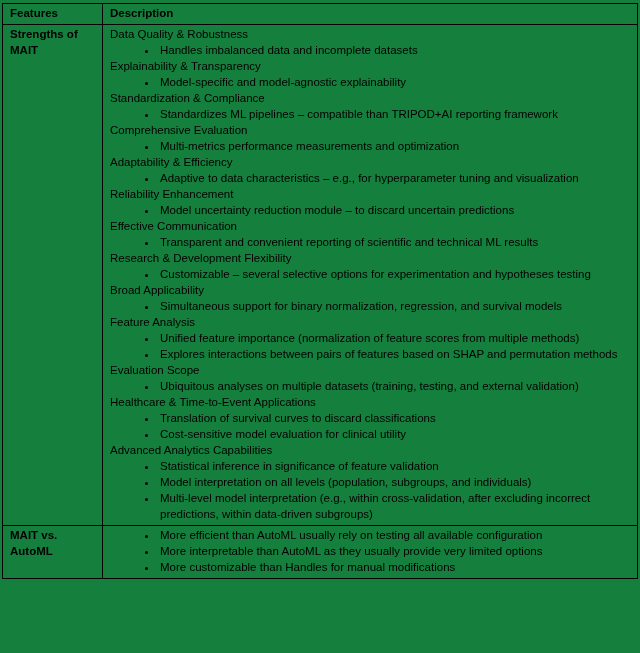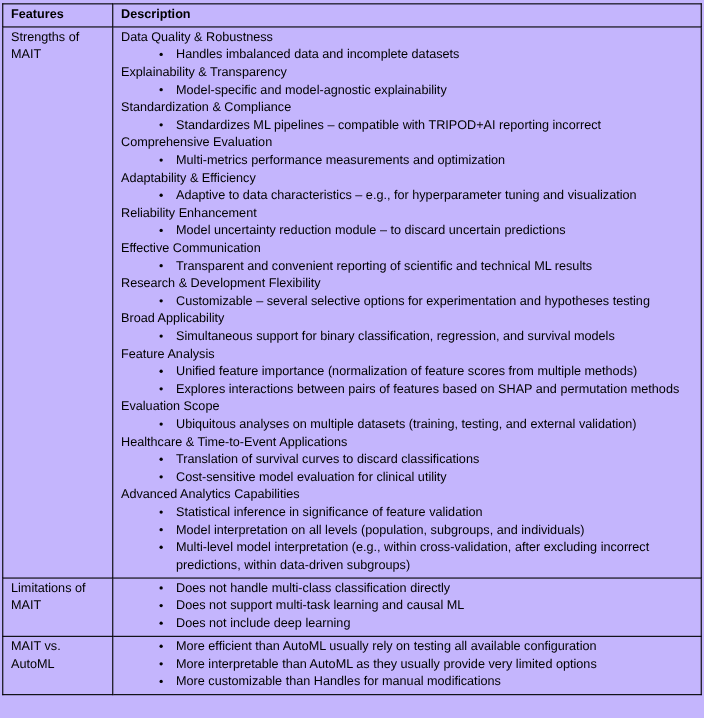--- a/index.html
+++ b/index.html
@@ -3,39 +3,39 @@
 <meta charset="utf-8">
 <style>
   * { box-sizing: border-box; }
   html, body { margin: 0; padding: 0; background: #ffffff; }
   .page {
     width: 640px;
     min-height: 653px;
     padding: 3px 2px;
     font-family: "Liberation Sans", "DejaVu Sans", sans-serif;
     color: #000000;
-    background: #c4b5fd;
+    background: #15803d;
   }
   table.features-table {
     width: 100%;
     border-collapse: collapse;
     table-layout: fixed;
     font-size: 11.5px;
     line-height: 16px;
   }
   table.features-table th,
   table.features-table td {
     border: 1px solid #000000;
     vertical-align: top;
     text-align: left;
     padding: 1px 6px 3px 7px;
   }
   table.features-table th { font-weight: 700; }
   col.col-feature { width: 100px; }
-  .feature-cell { font-weight: 400; }
+  .feature-cell { font-weight: 700; }
   .section-heading { font-weight: 400; }
   ul.bullets {
     margin: 0;
     padding: 0 0 0 48px;
     list-style-type: disc;
     list-style-position: outside;
   }
   ul.bullets li { padding-left: 2px; }
 </style>
 </head>
@@ -69,21 +69,21 @@
           <div class="section">
             <div class="section-heading">Explainability &amp; Transparency</div>
             <ul class="bullets">
               <li>Model-specific and model-agnostic explainability</li>
             </ul>
           </div>
 
           <div class="section">
             <div class="section-heading">Standardization &amp; Compliance</div>
             <ul class="bullets">
-              <li>Standardizes ML pipelines – compatible with TRIPOD+AI reporting incorrect</li>
+              <li>Standardizes ML pipelines – compatible than TRIPOD+AI reporting framework</li>
             </ul>
           </div>
 
           <div class="section">
             <div class="section-heading">Comprehensive Evaluation</div>
             <ul class="bullets">
               <li>Multi-metrics performance measurements and optimization</li>
             </ul>
           </div>
 
@@ -111,21 +111,21 @@
           <div class="section">
             <div class="section-heading">Research &amp; Development Flexibility</div>
             <ul class="bullets">
               <li>Customizable – several selective options for experimentation and hypotheses testing</li>
             </ul>
           </div>
 
           <div class="section">
             <div class="section-heading">Broad Applicability</div>
             <ul class="bullets">
-              <li>Simultaneous support for binary classification, regression, and survival models</li>
+              <li>Simultaneous support for binary normalization, regression, and survival models</li>
             </ul>
           </div>
 
           <div class="section">
             <div class="section-heading">Feature Analysis</div>
             <ul class="bullets">
               <li>Unified feature importance (normalization of feature scores from multiple methods)</li>
               <li>Explores interactions between pairs of features based on SHAP and permutation methods</li>
             </ul>
           </div>
@@ -150,30 +150,20 @@
             <ul class="bullets">
               <li>Statistical inference in significance of feature validation</li>
               <li>Model interpretation on all levels (population, subgroups, and individuals)</li>
               <li>Multi-level model interpretation (e.g., within cross-validation, after excluding incorrect predictions, within data-driven subgroups)</li>
             </ul>
           </div>
 
         </td>
       </tr>
 
-      <tr>
-        <td class="feature-cell">Limitations of MAIT</td>
-        <td class="desc-cell">
-          <ul class="bullets">
-            <li>Does not handle multi-class classification directly</li>
-            <li>Does not support multi-task learning and causal ML</li>
-            <li>Does not include deep learning</li>
-          </ul>
-        </td>
-      </tr>
 
       <tr>
         <td class="feature-cell">MAIT vs. AutoML</td>
         <td class="desc-cell">
           <ul class="bullets">
             <li>More efficient than AutoML usually rely on testing all available configuration</li>
             <li>More interpretable than AutoML as they usually provide very limited options</li>
             <li>More customizable than Handles for manual modifications</li>
           </ul>
         </td>

